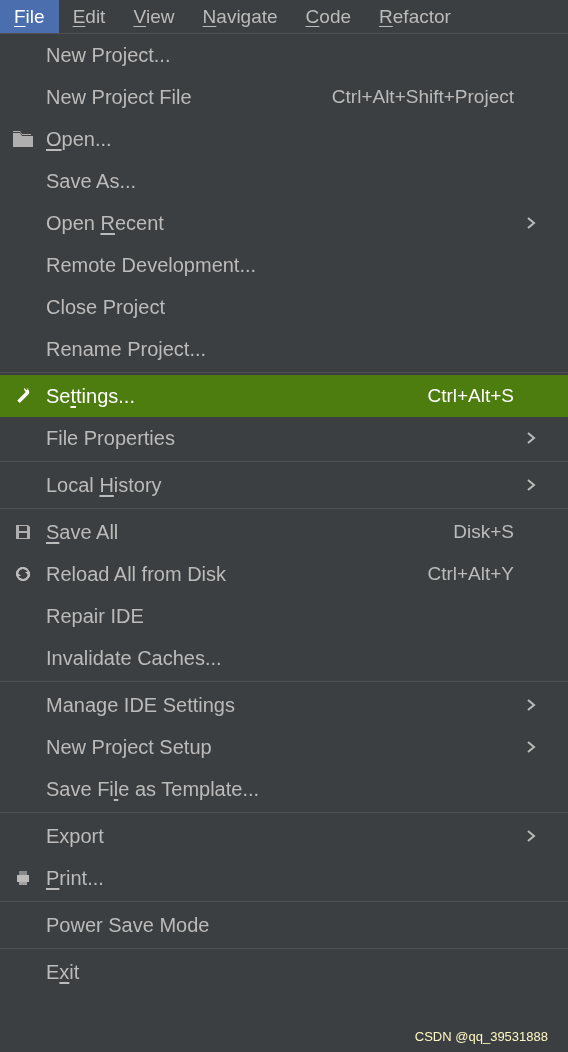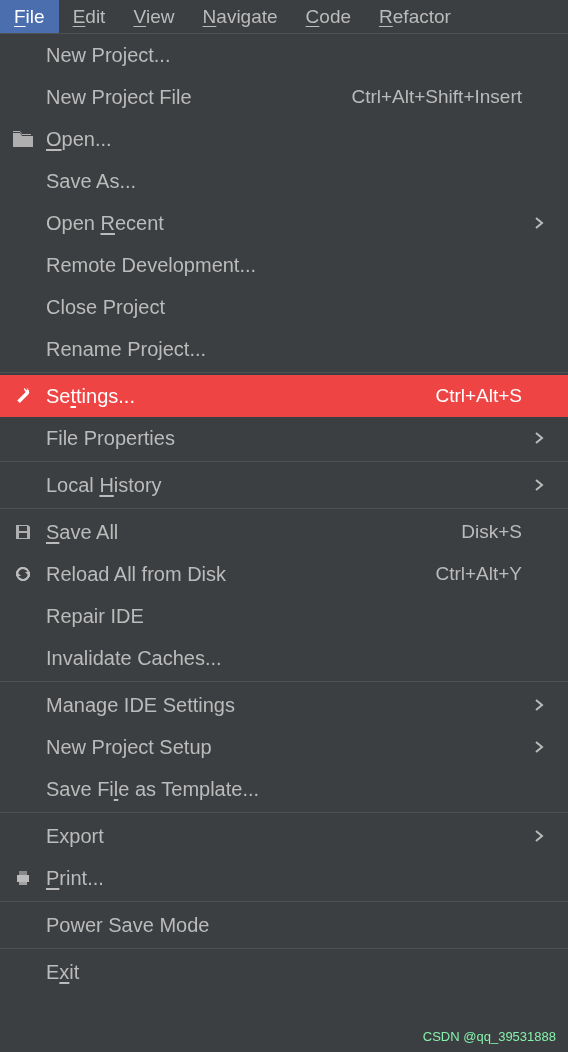--- a/index.html
+++ b/index.html
@@ -39,26 +39,26 @@
     }
     .dropdown {
       background: #3c3f41;
       display: flex;
       flex-direction: column;
     }
     .menu-item {
       display: flex;
       align-items: center;
       height: 42px;
-      padding-right: 24px;
+      padding-right: 32px;
       font-size: 20px;
       cursor: default;
     }
     .menu-item.highlighted {
-      background: #ef4444;
+      background: #4d7c0f;
       color: #ffffff;
     }
     .icon-col {
       width: 46px;
       display: flex;
       align-items: center;
       justify-content: center;
       flex-shrink: 0;
     }
     .label-col {
@@ -76,23 +76,23 @@
       flex-shrink: 0;
     }
     .separator {
       height: 1px;
       background: #515151;
       margin: 2px 0;
     }
     .watermark {
       position: absolute;
       bottom: 8px;
-      right: 12px;
+      right: 20px;
       font-size: 13px;
-      color: #86efac;
+      color: #fef9c3;
     }
   </style>
 </head>
 <body>
 
 <div class="menubar" id="menubar">
     <div class="menubar-item active"><span class="underline">F</span>ile</div>
     <div class="menubar-item"><span class="underline">E</span>dit</div>
     <div class="menubar-item"><span class="underline">V</span>iew</div>
     <div class="menubar-item"><span class="underline">N</span>avigate</div>
@@ -102,21 +102,21 @@
 <div class="dropdown" id="dropdown">
     <div class="menu-item">
       <div class="icon-col"></div>
       <div class="label-col">New Project...</div>
       <div class="shortcut-col"></div>
       <div class="arrow-col"></div>
     </div>
     <div class="menu-item">
       <div class="icon-col"></div>
       <div class="label-col">New Project File</div>
-      <div class="shortcut-col">Ctrl+Alt+Shift+Insert</div>
+      <div class="shortcut-col">Ctrl+Alt+Shift+Project</div>
       <div class="arrow-col"></div>
     </div>
     <div class="menu-item">
       <div class="icon-col">
         <svg width="20" height="16" viewBox="0 0 20 16">
           <path fill="#bbbbbb" d="M0 2 L7 2 L9 5 L20 5 L20 16 L0 16 Z M0 0 L7 0 L9 3 L18 3 L18 4 L9 4 L7 1 L0 1 Z" opacity="0.9"></path>
         </svg>
       </div>
       <div class="label-col"><span class="underline">O</span>pen...</div>
       <div class="shortcut-col"></div>

